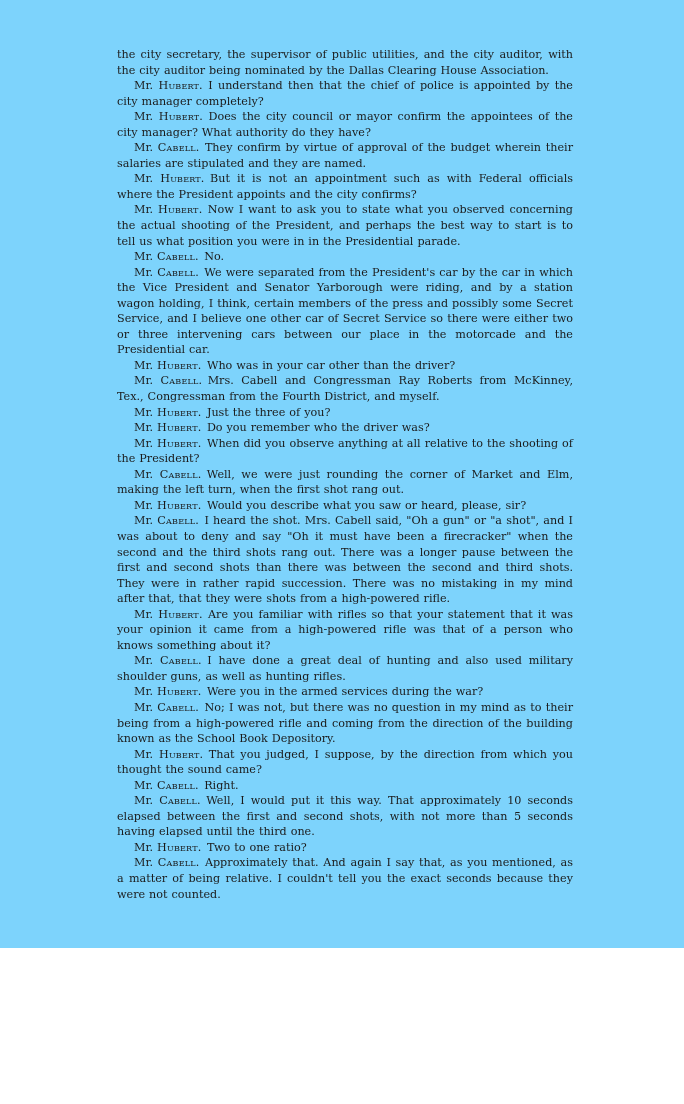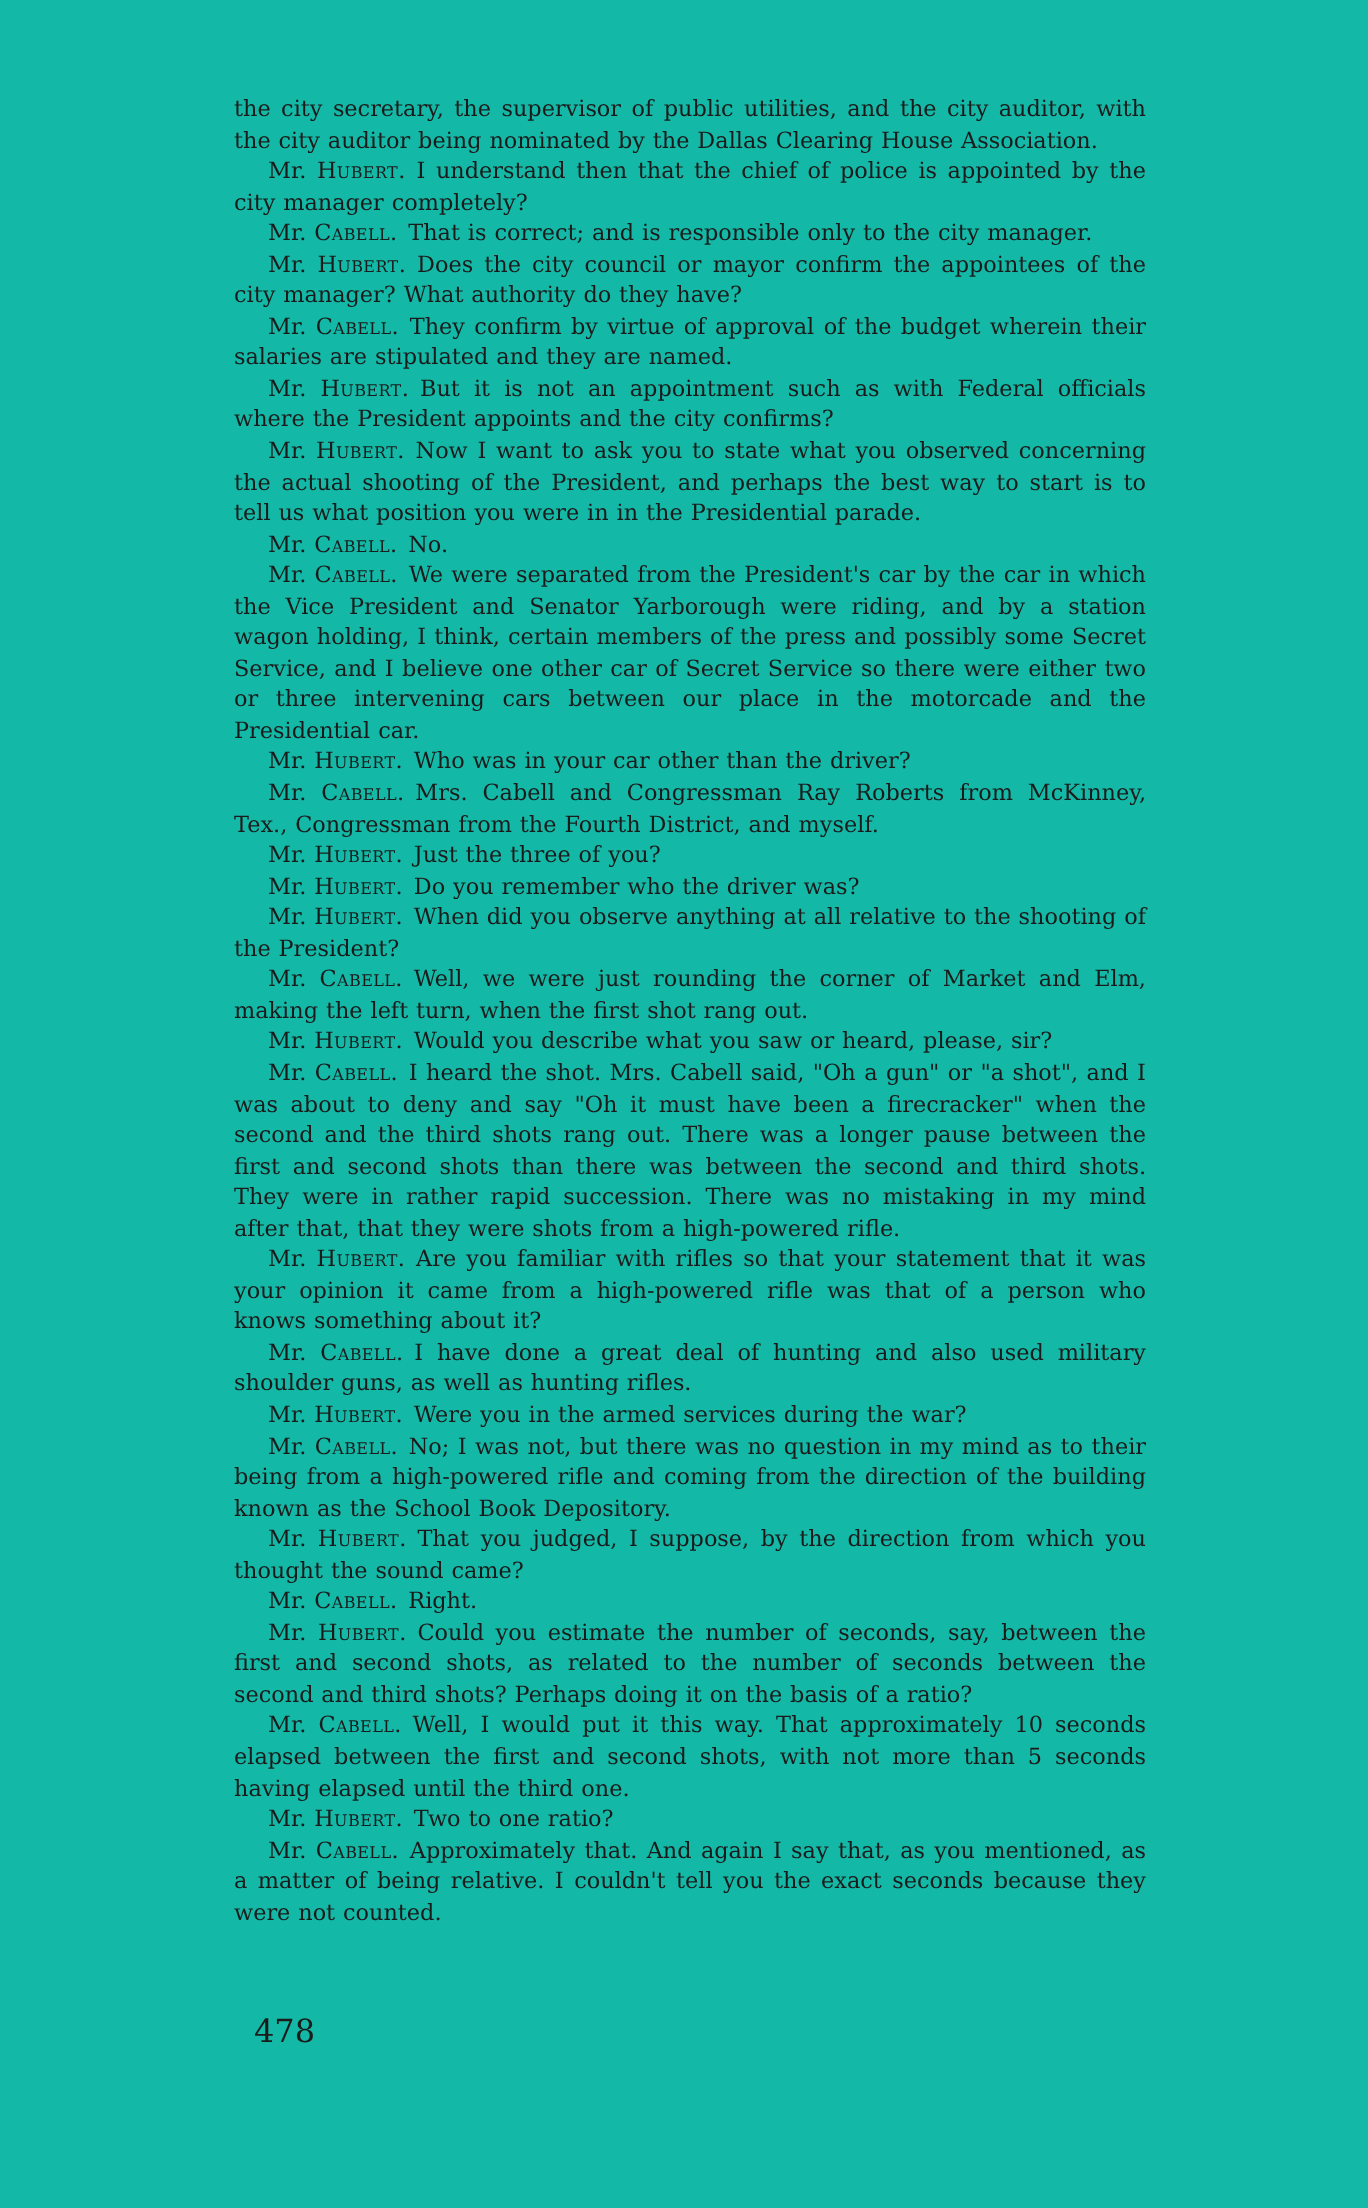--- a/index.html
+++ b/index.html
@@ -3,22 +3,22 @@
 <meta charset="utf-8">
 <style>
   html, body {
     margin: 0;
     padding: 0;
     background: #ffffff;
   }
   .page {
     position: relative;
     width: 684px;
-    height: 1104px;
-    background: #14b8a6;
+    height: 948px;
+    background: #7dd3fc;
     overflow: hidden;
     font-family: "DejaVu Serif", serif;
     color: #1b1b1b;
   }
   .text-block {
     position: absolute;
     left: 117px;
     top: 47px;
     width: 456px;
   }
@@ -45,40 +45,38 @@
     color: #1b1b1b;
   }
 </style>
 </head>
 <body>
 
 <div class="page">
   <div class="text-block" id="transcript">
       <p class="para">the city secretary, the supervisor of public utilities, and the city auditor, with the city auditor being nominated by the Dallas Clearing House Association.</p>
       <p class="para indent"><span class="speaker">Mr. <span class="sc">Hubert</span>.</span> I understand then that the chief of police is appointed by the city manager completely?</p>
-      <p class="para indent"><span class="speaker">Mr. <span class="sc">Cabell</span>.</span> That is correct; and is responsible only to the city manager.</p>
       <p class="para indent"><span class="speaker">Mr. <span class="sc">Hubert</span>.</span> Does the city council or mayor confirm the appointees of the city manager? What authority do they have?</p>
       <p class="para indent"><span class="speaker">Mr. <span class="sc">Cabell</span>.</span> They confirm by virtue of approval of the budget wherein their salaries are stipulated and they are named.</p>
       <p class="para indent"><span class="speaker">Mr. <span class="sc">Hubert</span>.</span> But it is not an appointment such as with Federal officials where the President appoints and the city confirms?</p>
       <p class="para indent"><span class="speaker">Mr. <span class="sc">Hubert</span>.</span> Now I want to ask you to state what you observed concerning the actual shooting of the President, and perhaps the best way to start is to tell us what position you were in in the Presidential parade.</p>
       <p class="para indent"><span class="speaker">Mr. <span class="sc">Cabell</span>.</span> No.</p>
       <p class="para indent"><span class="speaker">Mr. <span class="sc">Cabell</span>.</span> We were separated from the President's car by the car in which the Vice President and Senator Yarborough were riding, and by a station wagon holding, I think, certain members of the press and possibly some Secret Service, and I believe one other car of Secret Service so there were either two or three intervening cars between our place in the motorcade and the Presidential car.</p>
       <p class="para indent"><span class="speaker">Mr. <span class="sc">Hubert</span>.</span> Who was in your car other than the driver?</p>
       <p class="para indent"><span class="speaker">Mr. <span class="sc">Cabell</span>.</span> Mrs. Cabell and Congressman Ray Roberts from McKinney, Tex., Congressman from the Fourth District, and myself.</p>
       <p class="para indent"><span class="speaker">Mr. <span class="sc">Hubert</span>.</span> Just the three of you?</p>
       <p class="para indent"><span class="speaker">Mr. <span class="sc">Hubert</span>.</span> Do you remember who the driver was?</p>
       <p class="para indent"><span class="speaker">Mr. <span class="sc">Hubert</span>.</span> When did you observe anything at all relative to the shooting of the President?</p>
       <p class="para indent"><span class="speaker">Mr. <span class="sc">Cabell</span>.</span> Well, we were just rounding the corner of Market and Elm, making the left turn, when the first shot rang out.</p>
       <p class="para indent"><span class="speaker">Mr. <span class="sc">Hubert</span>.</span> Would you describe what you saw or heard, please, sir?</p>
       <p class="para indent"><span class="speaker">Mr. <span class="sc">Cabell</span>.</span> I heard the shot. Mrs. Cabell said, "Oh a gun" or "a shot", and I was about to deny and say "Oh it must have been a firecracker" when the second and the third shots rang out. There was a longer pause between the first and second shots than there was between the second and third shots. They were in rather rapid succession. There was no mistaking in my mind after that, that they were shots from a high-powered rifle.</p>
       <p class="para indent"><span class="speaker">Mr. <span class="sc">Hubert</span>.</span> Are you familiar with rifles so that your statement that it was your opinion it came from a high-powered rifle was that of a person who knows something about it?</p>
       <p class="para indent"><span class="speaker">Mr. <span class="sc">Cabell</span>.</span> I have done a great deal of hunting and also used military shoulder guns, as well as hunting rifles.</p>
       <p class="para indent"><span class="speaker">Mr. <span class="sc">Hubert</span>.</span> Were you in the armed services during the war?</p>
       <p class="para indent"><span class="speaker">Mr. <span class="sc">Cabell</span>.</span> No; I was not, but there was no question in my mind as to their being from a high-powered rifle and coming from the direction of the building known as the School Book Depository.</p>
       <p class="para indent"><span class="speaker">Mr. <span class="sc">Hubert</span>.</span> That you judged, I suppose, by the direction from which you thought the sound came?</p>
       <p class="para indent"><span class="speaker">Mr. <span class="sc">Cabell</span>.</span> Right.</p>
-      <p class="para indent"><span class="speaker">Mr. <span class="sc">Hubert</span>.</span> Could you estimate the number of seconds, say, between the first and second shots, as related to the number of seconds between the second and third shots? Perhaps doing it on the basis of a ratio?</p>
       <p class="para indent"><span class="speaker">Mr. <span class="sc">Cabell</span>.</span> Well, I would put it this way. That approximately 10 seconds elapsed between the first and second shots, with not more than 5 seconds having elapsed until the third one.</p>
       <p class="para indent"><span class="speaker">Mr. <span class="sc">Hubert</span>.</span> Two to one ratio?</p>
       <p class="para indent"><span class="speaker">Mr. <span class="sc">Cabell</span>.</span> Approximately that. And again I say that, as you mentioned, as a matter of being relative. I couldn't tell you the exact seconds because they were not counted.</p>
     </div>
   <div class="page-number">478</div>
 </div>
 
 </body></html>

